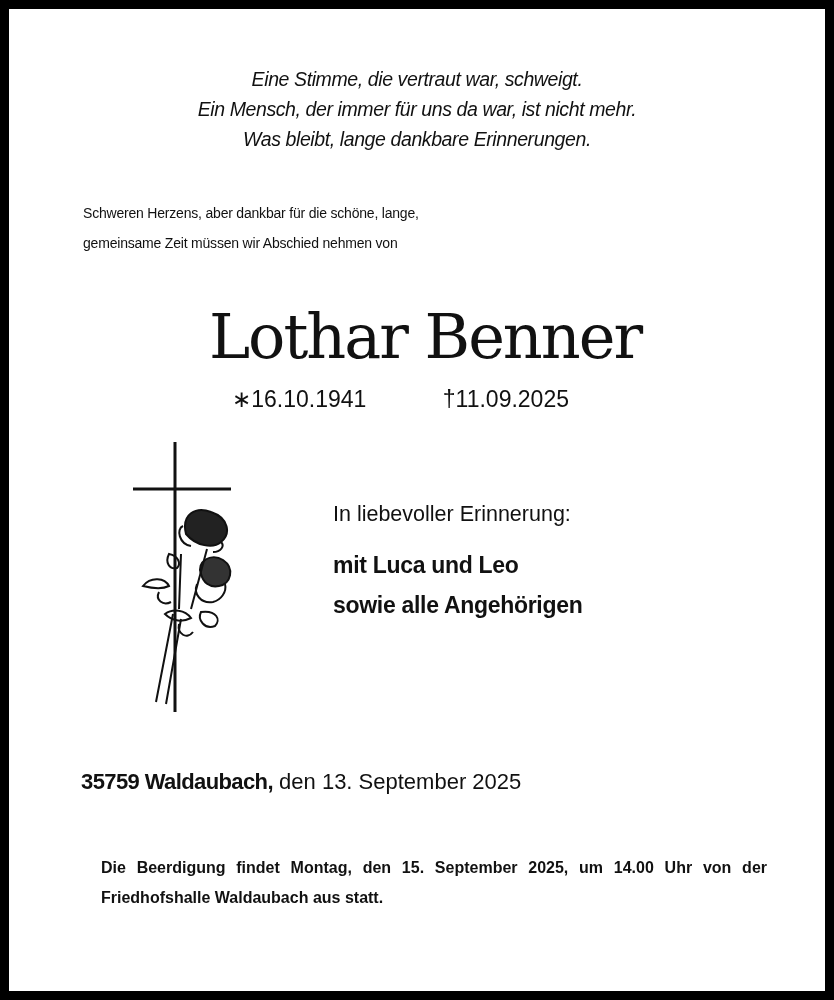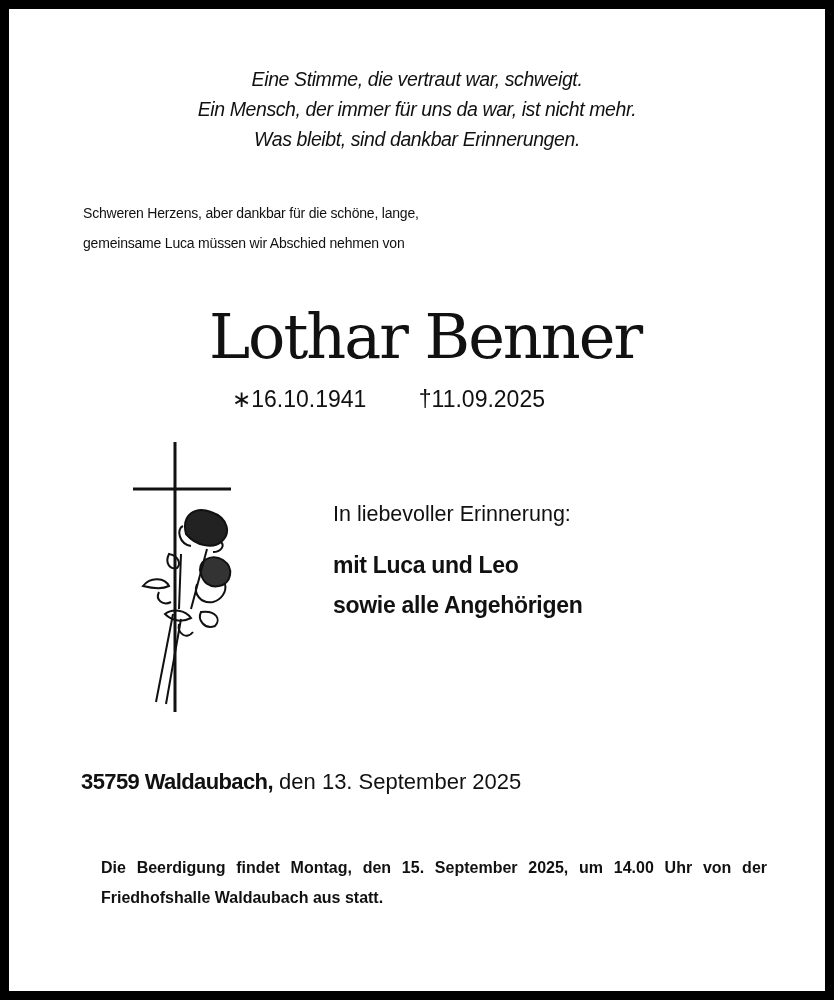--- a/index.html
+++ b/index.html
@@ -8,42 +8,42 @@
     position: absolute; left: 9px; top: 9px; width: 816px; height: 982px;
     background: #ffffff; color: #111;
     font-family: "Liberation Sans", sans-serif;
   }
   .abs { position: absolute; }
   .verse { left: 0; width: 816px; top: 55px; text-align: center; font-style: italic; font-size: 19.5px; line-height: 30px; letter-spacing: -0.4px; }
   .intro { left: 74px; top: 189px; font-size: 14px; line-height: 30px; letter-spacing: -0.2px; }
   .name { left: 4px; width: 824px; top: 288px; text-align: center; font-family: "DejaVu Serif", serif; font-size: 62px; line-height: 80px; letter-spacing: -2px; }
   .dates { left: 223px; top: 375px; font-size: 23px; line-height: 30px; }
   .dates span { display: inline-block; }
-  .dates .death { margin-left: 46px; }
+  .dates .death { margin-left: 70px; }
   .memory-label { left: 324px; top: 490px; font-size: 21.5px; line-height: 30px; }
   .family { left: 324px; top: 536px; font-size: 23px; font-weight: bold; line-height: 40px; letter-spacing: -0.3px; }
   .place { left: 72px; top: 758px; font-size: 22px; line-height: 30px; }
   .place b { letter-spacing: -0.6px; }
   .funeral { left: 92px; top: 844px; width: 666px; font-size: 16px; line-height: 30px; text-align: justify; text-align-last: left; font-weight: bold; }
   .cross { left: 112px; top: 425px; width: 126px; height: 282px; }
 </style>
 </head>
 <body>
 
 <div class="frame">
 
   <div class="abs verse">
     <div>Eine Stimme, die vertraut war, schweigt.</div>
     <div>Ein Mensch, der immer für uns da war, ist nicht mehr.</div>
-    <div>Was bleibt, sind dankbar Erinnerungen.</div>
+    <div>Was bleibt, lange dankbare Erinnerungen.</div>
   </div>
 
   <div class="abs intro">
     <div>Schweren Herzens, aber dankbar für die schöne, lange,</div>
-    <div>gemeinsame Luca müssen wir Abschied nehmen von</div>
+    <div>gemeinsame Zeit müssen wir Abschied nehmen von</div>
   </div>
 
   <div class="abs name">Lothar Benner</div>
 
   <div class="abs dates">
     <span><span>∗</span><span>16.10.1941</span></span>
     <span class="death"><span>†</span><span>11.09.2025</span></span>
   </div>
 
   <svg class="abs cross" viewBox="0 0 126 282">

